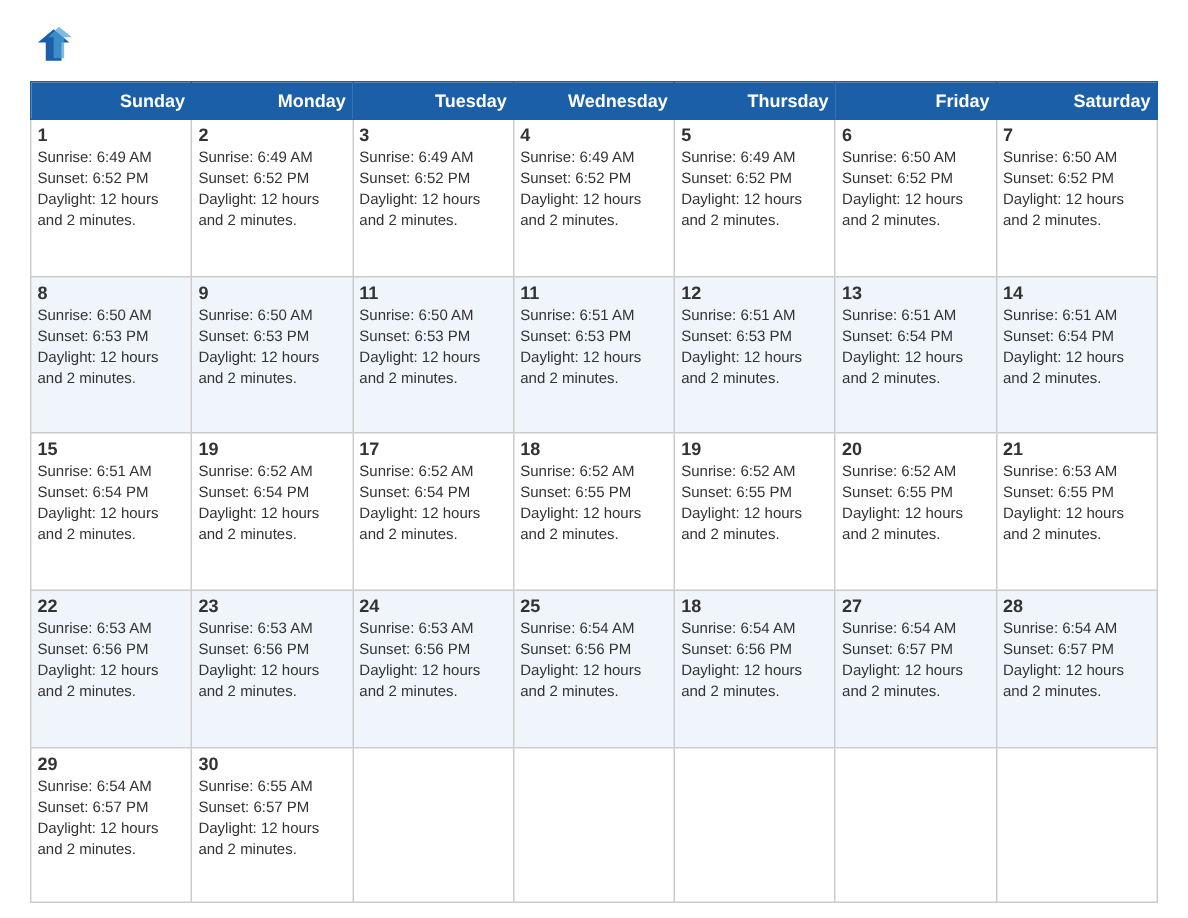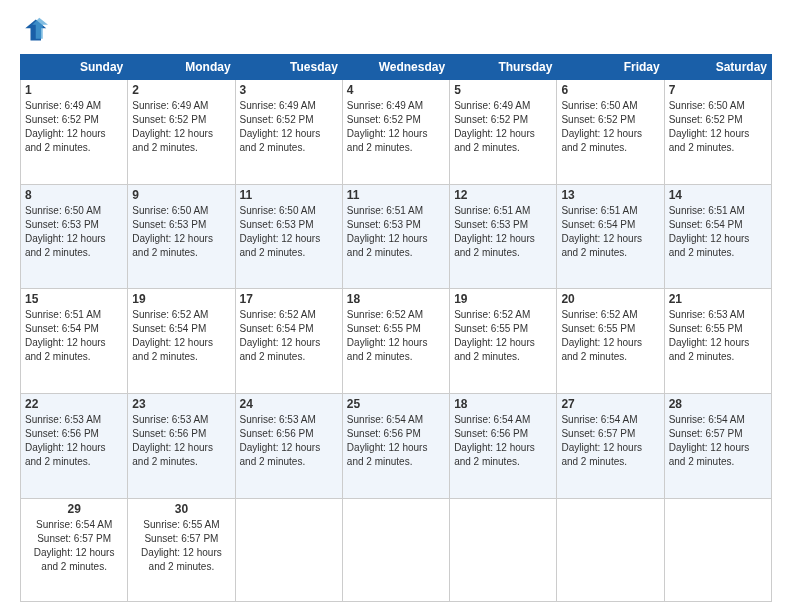--- a/index.html
+++ b/index.html
@@ -84,21 +84,20 @@
       font-weight: bold;
       margin-bottom: 2px;
       display: block;
     }
     .day-info {
       font-size: 10px;
       line-height: 1.4;
     }
     .last-row td {
       height: 65px;
-      text-align: center;
     }
   </style>
 </head>
 <body>
 
 <div class="page">
   <div class="header">
     <div class="logo">
       <svg class="logo-icon" viewBox="0 0 32 32">
         <polygon points="18,4 30,14 24,14 24,28 12,28 12,14 6,14" fill="#1a5fa8"></polygon>

